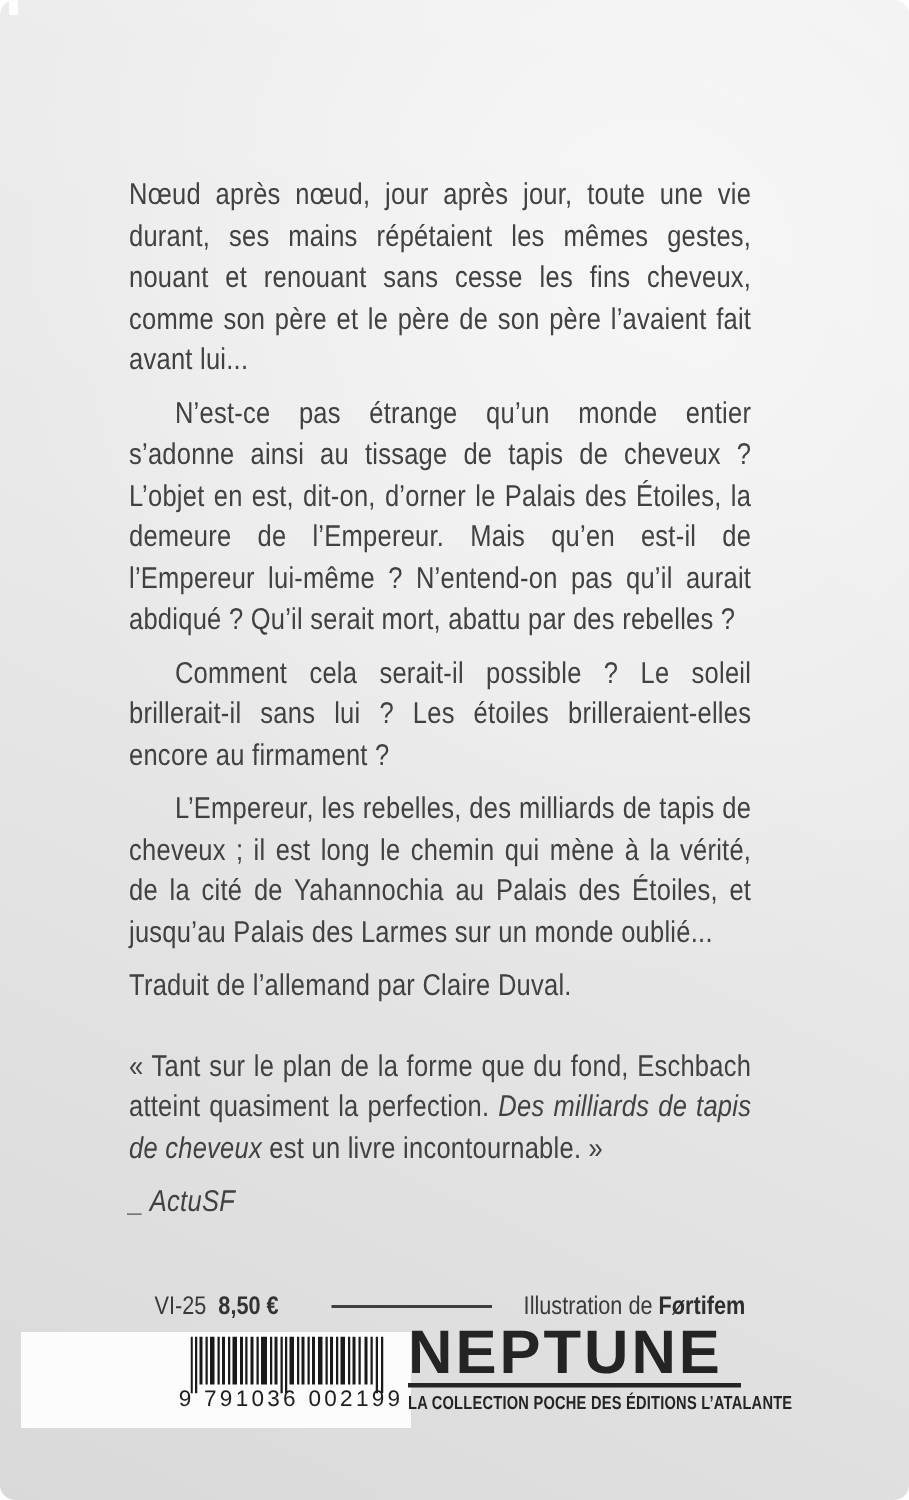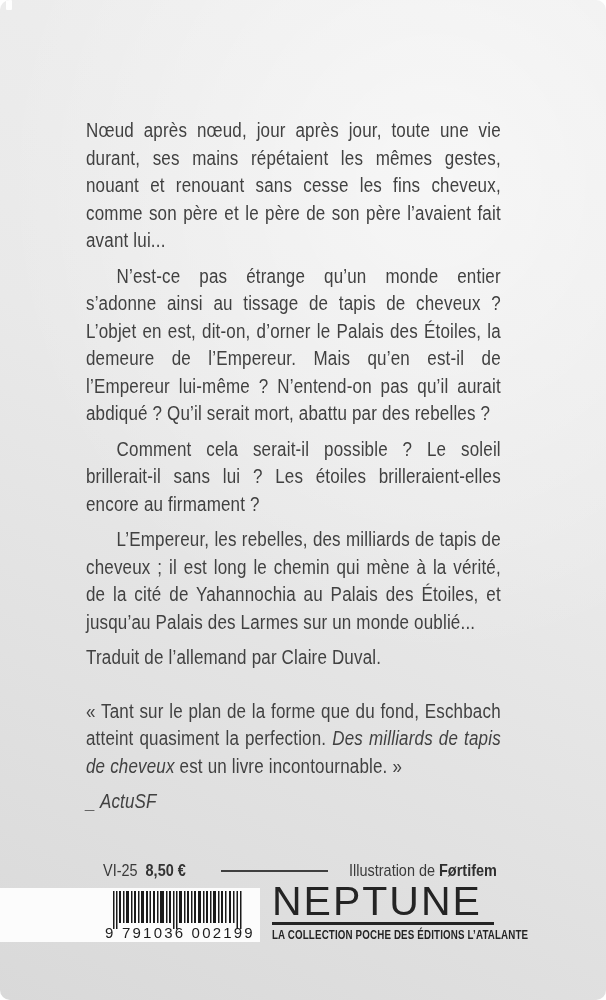--- a/index.html
+++ b/index.html
@@ -40,32 +40,32 @@
     background:#3f3f3f;
   }
   .illus-credit {
     position:absolute; right:109px; top:861px;
     font-size:17px; color:#3a3a3a; white-space:nowrap;
     transform:scaleX(.85); transform-origin:100% 0;
   }
   .illus-credit b { font-weight:bold; color:#2e2e2e; }
 
   
-  .band { position:absolute; left:0; top:888px; width:260px; height:54px; background:#fcfcfc; }
+  .band { position:absolute; left:14px; top:888px; width:260px; height:64px; background:#fcfcfc; }
   .barcode-svg { position:absolute; left:113px; top:3px; }
   .barcode-number {
     position:absolute; left:100px; top:36px; width:160px;
     text-align:center; font-size:15px; letter-spacing:2.2px;
     color:#1e1e1e; white-space:nowrap;
   }
 
   
   .neptune { position:absolute; left:272px; top:884px; width:222px; }
   .wordmark {
-    font-size:41px; line-height:35px; font-weight:normal;
+    font-size:41px; line-height:35px; font-weight:bold;
     letter-spacing:2px; color:#242424; white-space:nowrap;
   }
   .logo-rule { width:222px; height:2.5px; background:#242424; margin-top:3px; }
   .tagline {
     margin-top:3px; font-size:12.5px; font-weight:bold; color:#242424;
     white-space:nowrap; letter-spacing:.2px;
     transform:scaleX(.78); transform-origin:0 0;
   }
 </style>
 </head>

